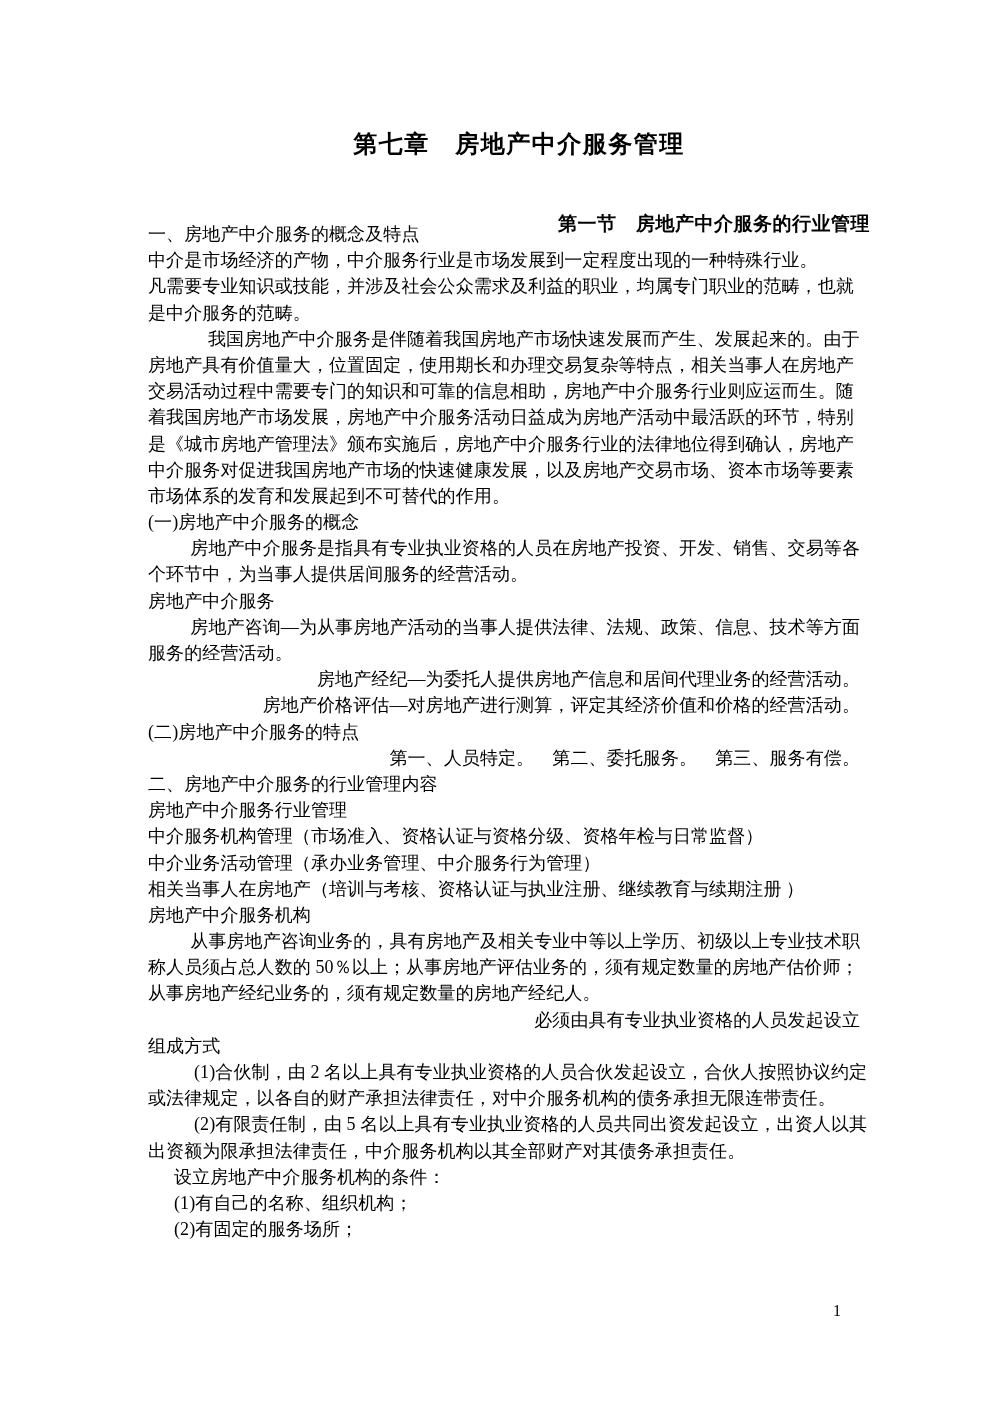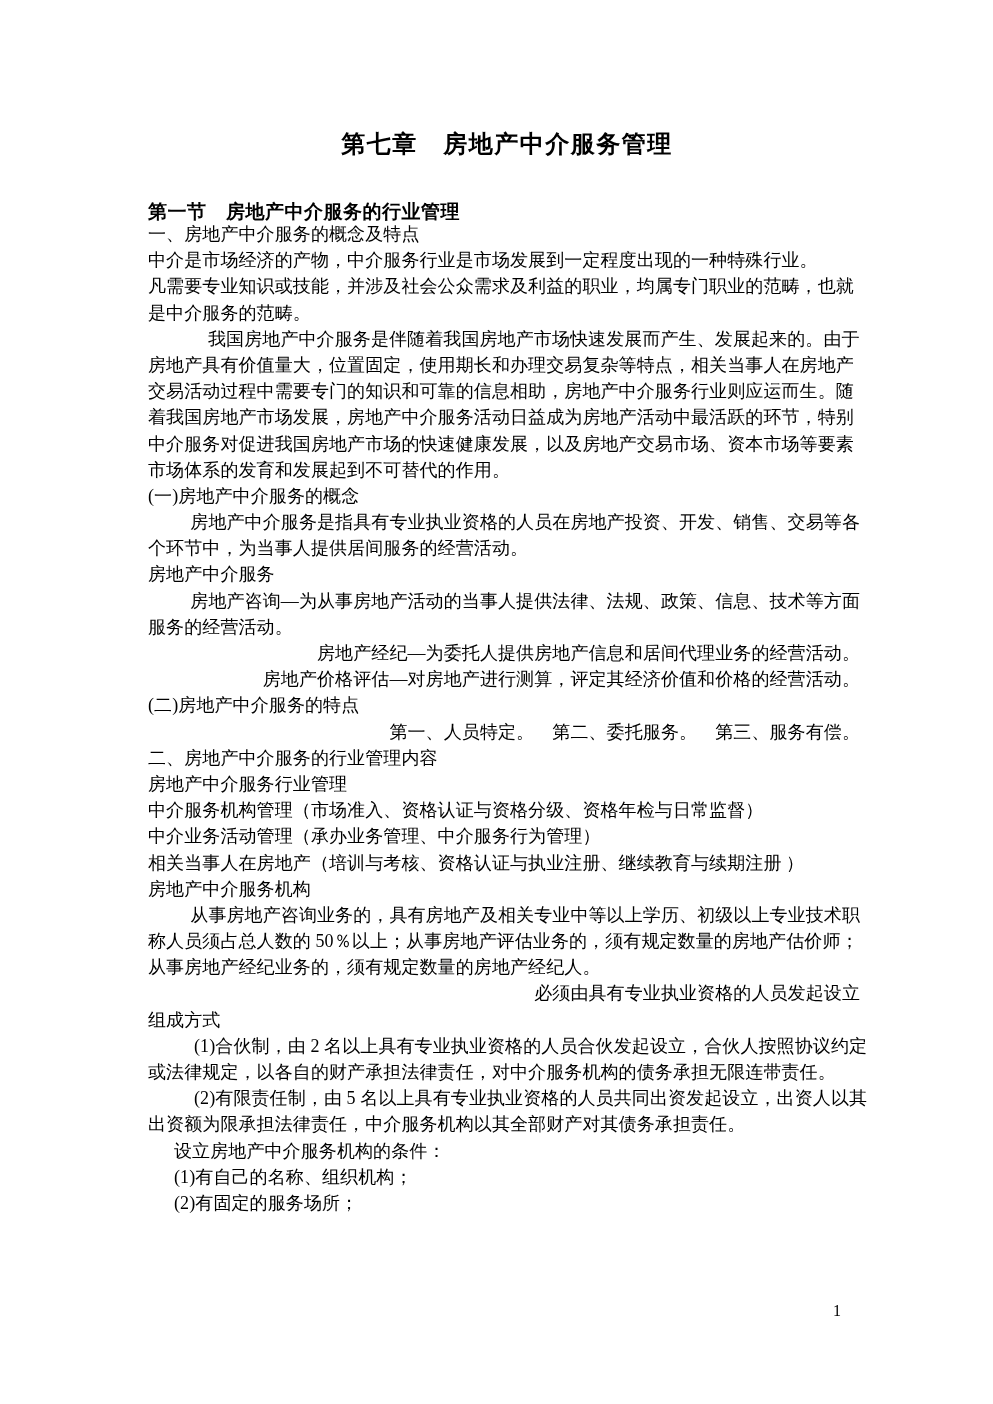--- a/index.html
+++ b/index.html
@@ -18,37 +18,37 @@
   }
   .content {
     position: absolute;
     left: 148px;
     top: 0;
     width: 710px;
   }
   .doc-title {
     position: absolute;
     top: 128px;
-    left: 4px;
+    left: 16px;
     width: 710px;
     margin: 0;
     text-align: center;
     font-size: 24px;
     font-weight: bold;
     letter-spacing: 1.5px;
     line-height: 32px;
     white-space: nowrap;
   }
   .doc-section {
     position: absolute;
     top: 200px;
     left: 0;
     width: 710px;
-    margin: 0;
-    text-align: left;
+    margin: 12px;
+    text-align: right;
     font-size: 19px;
     font-weight: bold;
     letter-spacing: 0.5px;
     line-height: 24px;
     white-space: nowrap;
   }
   .docbody {
     position: absolute;
     top: 221px;
     left: 0;
@@ -83,20 +83,21 @@
     <h2 class="doc-section">第一节　房地产中介服务的行业管理</h2>
     <div class="docbody">
       <div class="ln">一、房地产中介服务的概念及特点</div>
       <div class="ln ind-d">中介是市场经济的产物，中介服务行业是市场发展到一定程度出现的一种特殊行业。</div>
       <div class="ln">凡需要专业知识或技能，并涉及社会公众需求及利益的职业，均属专门职业的范畴，也就</div>
       <div class="ln">是中介服务的范畴。</div>
       <div class="ln ind-e">我国房地产中介服务是伴随着我国房地产市场快速发展而产生、发展起来的。由于</div>
       <div class="ln">房地产具有价值量大，位置固定，使用期长和办理交易复杂等特点，相关当事人在房地产</div>
       <div class="ln">交易活动过程中需要专门的知识和可靠的信息相助，房地产中介服务行业则应运而生。随</div>
       <div class="ln">着我国房地产市场发展，房地产中介服务活动日益成为房地产活动中最活跃的环节，特别</div>
+      <div class="ln">是《城市房地产管理法》颁布实施后，房地产中介服务行业的法律地位得到确认，房地产</div>
       <div class="ln">中介服务对促进我国房地产市场的快速健康发展，以及房地产交易市场、资本市场等要素</div>
       <div class="ln">市场体系的发育和发展起到不可替代的作用。</div>
       <div class="ln">(一)房地产中介服务的概念</div>
       <div class="ln ind-c">房地产中介服务是指具有专业执业资格的人员在房地产投资、开发、销售、交易等各</div>
       <div class="ln">个环节中，为当事人提供居间服务的经营活动。</div>
       <div class="ln">房地产中介服务</div>
       <div class="ln ind-c">房地产咨询—为从事房地产活动的当事人提供法律、法规、政策、信息、技术等方面</div>
       <div class="ln">服务的经营活动。</div>
       <div class="ln ind-c">房地产经纪—为委托人提供房地产信息和居间代理业务的经营活动。</div>
       <div class="ln ind-c">房地产价格评估—对房地产进行测算，评定其经济价值和价格的经营活动。</div>

